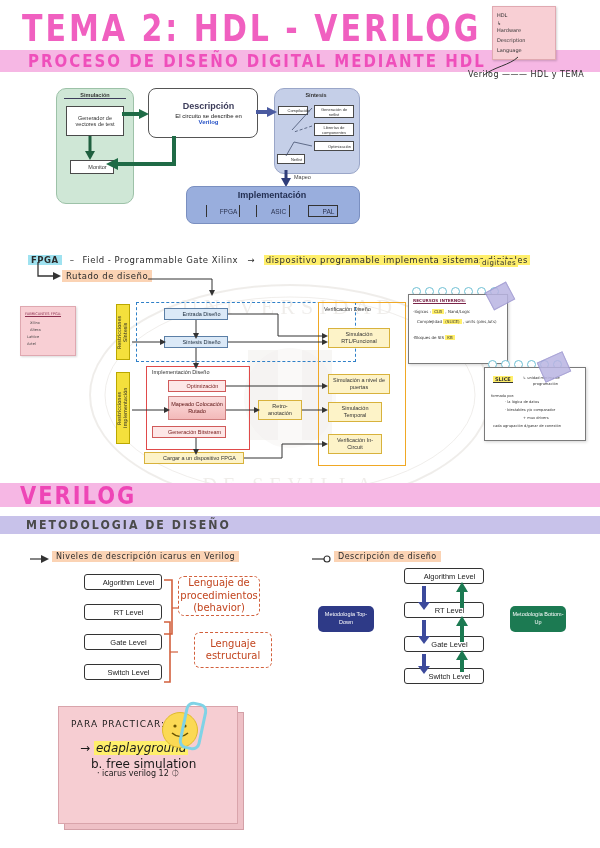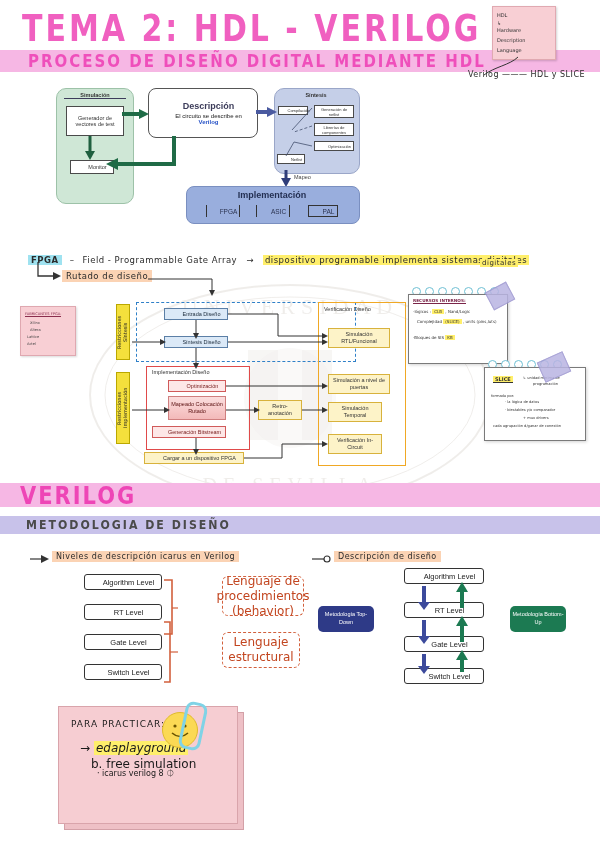--- a/index.html
+++ b/index.html
@@ -95,22 +95,22 @@
   
   #fab-note{position:absolute;left:20px;top:306px;width:54px;height:48px;
     background:#f8cfd4;border:1px solid #dfa8b0;box-shadow:1px 1px 2px rgba(0,0,0,.15);}
 
   
   #fig3{position:absolute;left:30px;top:556px;width:260px;height:136px;}
   #fig4{position:absolute;left:312px;top:556px;width:260px;height:136px;}
   .lvl{position:absolute;background:#fff;border:1px solid #333;border-radius:3px;
     font-size:7.5px;color:#222;}
   .red-dash{position:absolute;border:1px dashed #d2603c;border-radius:6px;
-    color:#c2451f;font-size:12px;line-height:1.25;text-align:center;
-    display:flex;align-items:center;justify-content:center;margin-left:44px;}
+    color:#c2451f;font-size:10px;line-height:1.25;text-align:center;
+    display:flex;align-items:center;justify-content:center;}
 
   
   #prac{position:absolute;left:58px;top:706px;width:178px;height:116px;
     background:#f6cdd2;border:1px solid #d9a4ab;}
   #prac-shadow{position:absolute;left:64px;top:712px;width:178px;height:116px;
     background:#eec0c6;border:1px solid #d3a0a7;}
   .smiley{position:absolute;left:162px;top:712px;width:34px;height:34px;
     border-radius:50%;background:#fbd954;border:1px solid #e0bb2c;}
   .clip{position:absolute;left:182px;top:702px;width:16px;height:42px;
     border:3px solid #7fd3e6;border-radius:8px;background:transparent;
@@ -141,21 +141,21 @@
 <div id="hdl-note">
   <div class="ln" style="top:5px">HDL</div>
   <div class="ln" style="top:13px">↳</div>
   <div class="ln" style="top:20px">Hardware</div>
   <div class="ln" style="top:30px">Description</div>
   <div class="ln" style="top:40px">Language</div>
 </div>
 <svg style="position:absolute;left:460px;top:55px;width:80px;height:22px">
   <path d="M58 2 C 50 10, 34 12, 24 20" stroke="#333" fill="none" stroke-width="1"></path>
 </svg>
-<div id="verilog-line" class="hw">Verilog ——— HDL y SLICE</div>
+<div id="verilog-line" class="hw">Verilog ——— HDL y TEMA</div>
 
 <div id="fig1">
 
   <div class="f1-sim dbox"></div>
   <div class="cap f1-h" style="left:8px;top:8px;width:62px;text-align:center;border-bottom:1px solid #3c3c5a">Simulación</div>
   <div class="dbox f1-inner" style="left:10px;top:22px;width:58px;height:30px;padding:1px">Generador de vectores de test</div>
   <div class="dbox f1-inner" style="left:14px;top:76px;width:44px;height:14px">Monitor</div>
   <svg class="ar" style="left:26px;top:52px;width:20px;height:26px">
     <path d="M8 0 L8 16" stroke="#1f5f3f" stroke-width="3" fill="none"></path>
     <path d="M3 15 L8 24 L13 15 Z" fill="#1f5f3f"></path>
@@ -200,21 +200,21 @@
   <div class="f1-impl"></div>
   <div class="cap" style="left:130px;top:106px;width:172px;text-align:center;font-size:9px;font-weight:bold;color:#232f52">Implementación</div>
   <div class="dbox" style="left:150px;top:121px;width:34px;height:12px;border-left:1px solid #333;border-right:1px solid #333;font-size:6.5px;color:#2b3350">FPGA</div>
   <div class="dbox" style="left:200px;top:121px;width:34px;height:12px;border:1px solid #333;border-top:none;border-bottom:none;font-size:6.5px;color:#2b3350">ASIC</div>
   <div class="dbox" style="left:252px;top:121px;width:30px;height:12px;border:1px solid #333;font-size:6.5px;color:#2b3350">PAL</div>
 </div>
 
 <div id="fpga-row">
   <span class="hw hl-blue">FPGA</span>
   <span class="hw" style="margin:0 3px">–</span>
-  <span class="hw">Field - Programmable  Gate  Array</span>
+  <span class="hw">Field - Programmable  Gate  Xilinx</span>
   <span class="hw" style="margin:0 4px">→</span>
   <span class="hw hl-yellow">dispositivo programable implementa sistemas digitales</span>
   <span class="hw hl-yellow" style="position:absolute;left:452px;top:11px;font-size:7px">digitales</span>
 </div>
 <svg style="position:absolute;left:34px;top:262px;width:30px;height:24px">
   <path d="M4 0 L4 14 L20 14" stroke="#333" fill="none" stroke-width="1.3"></path>
   <path d="M19 10 L27 14 L19 18 Z" fill="#333"></path>
 </svg>
 <span class="hw hl-orange" style="position:absolute;left:62px;top:270px">Rutado  de  diseño</span>
 <svg style="position:absolute;left:148px;top:272px;width:80px;height:24px">
@@ -343,21 +343,21 @@
   <path d="M11 3 L19 7 L11 11 Z" fill="#333"></path>
 </svg>
 <span class="hw hl-orange" style="position:absolute;left:52px;top:551px;font-size:8px">Niveles  de  descripción  icarus  en  Verilog</span>
 
 <div id="fig3">
   <div class="dbox lvl" style="left:54px;top:18px;width:78px;height:16px">Algorithm Level</div>
   <div class="dbox lvl" style="left:54px;top:48px;width:78px;height:16px">RT Level</div>
   <div class="dbox lvl" style="left:54px;top:78px;width:78px;height:16px">Gate Level</div>
   <div class="dbox lvl" style="left:54px;top:108px;width:78px;height:16px">Switch Level</div>
   <div class="red-dash" style="left:148px;top:20px;width:76px;height:34px;padding:2px">Lenguaje de procedimientos (behavior)</div>
-  <div class="red-dash" style="left:148px;top:76px;width:72px;height:30px;padding:2px">Lenguaje estructural</div>
+  <div class="red-dash" style="left:164px;top:76px;width:72px;height:30px;padding:2px">Lenguaje estructural</div>
   <svg style="position:absolute;left:130px;top:16px;width:24px;height:116px">
     <path d="M4 8 L12 8 L12 62 L4 62" stroke="#d2603c" stroke-width="1.6" fill="none"></path>
     <path d="M12 36 L18 36" stroke="#d2603c" stroke-width="1.2" fill="none"></path>
     <path d="M4 50 L10 50 L10 110 L4 110" stroke="#d2603c" stroke-width="1.6" fill="none"></path>
     <path d="M10 80 L18 80" stroke="#d2603c" stroke-width="1.2" fill="none"></path>
   </svg>
 </div>
 
 <svg style="position:absolute;left:312px;top:552px;width:20px;height:14px">
   <path d="M0 7 L12 7" stroke="#333" stroke-width="1.2" fill="none"></path>
@@ -399,21 +399,21 @@
 <div id="prac-shadow"></div>
 <div id="prac">
   <div style="position:absolute;left:12px;top:12px;font-size:9px;color:#1a1a1a;letter-spacing:1px">
     <span>PARA  PRACTICAR:</span>
   </div>
   <div style="position:absolute;left:21px;top:34px;font-size:12px;color:#1a1a1a">
     <span>→</span>
     <span class="hl-yellow" style="font-style:italic">edaplayground</span>
   </div>
   <div style="position:absolute;left:32px;top:50px;font-size:12px;color:#1a1a1a">b. free simulation</div>
-  <div style="position:absolute;left:38px;top:62px;font-size:8px;color:#1a1a1a">· icarus verilog 8 ⏀</div>
+  <div style="position:absolute;left:38px;top:62px;font-size:8px;color:#1a1a1a">· icarus verilog 12 ⏀</div>
 </div>
 <div class="smiley">
   <svg width="34" height="34" viewBox="0 0 34 34">
     <circle cx="12" cy="13" r="1.6" fill="#6b5400"></circle>
     <circle cx="22" cy="13" r="1.6" fill="#6b5400"></circle>
     <path d="M9 20 Q17 27 25 20" stroke="#6b5400" stroke-width="1.6" fill="none"></path>
   </svg>
 </div>
 <div class="clip"></div>
 

